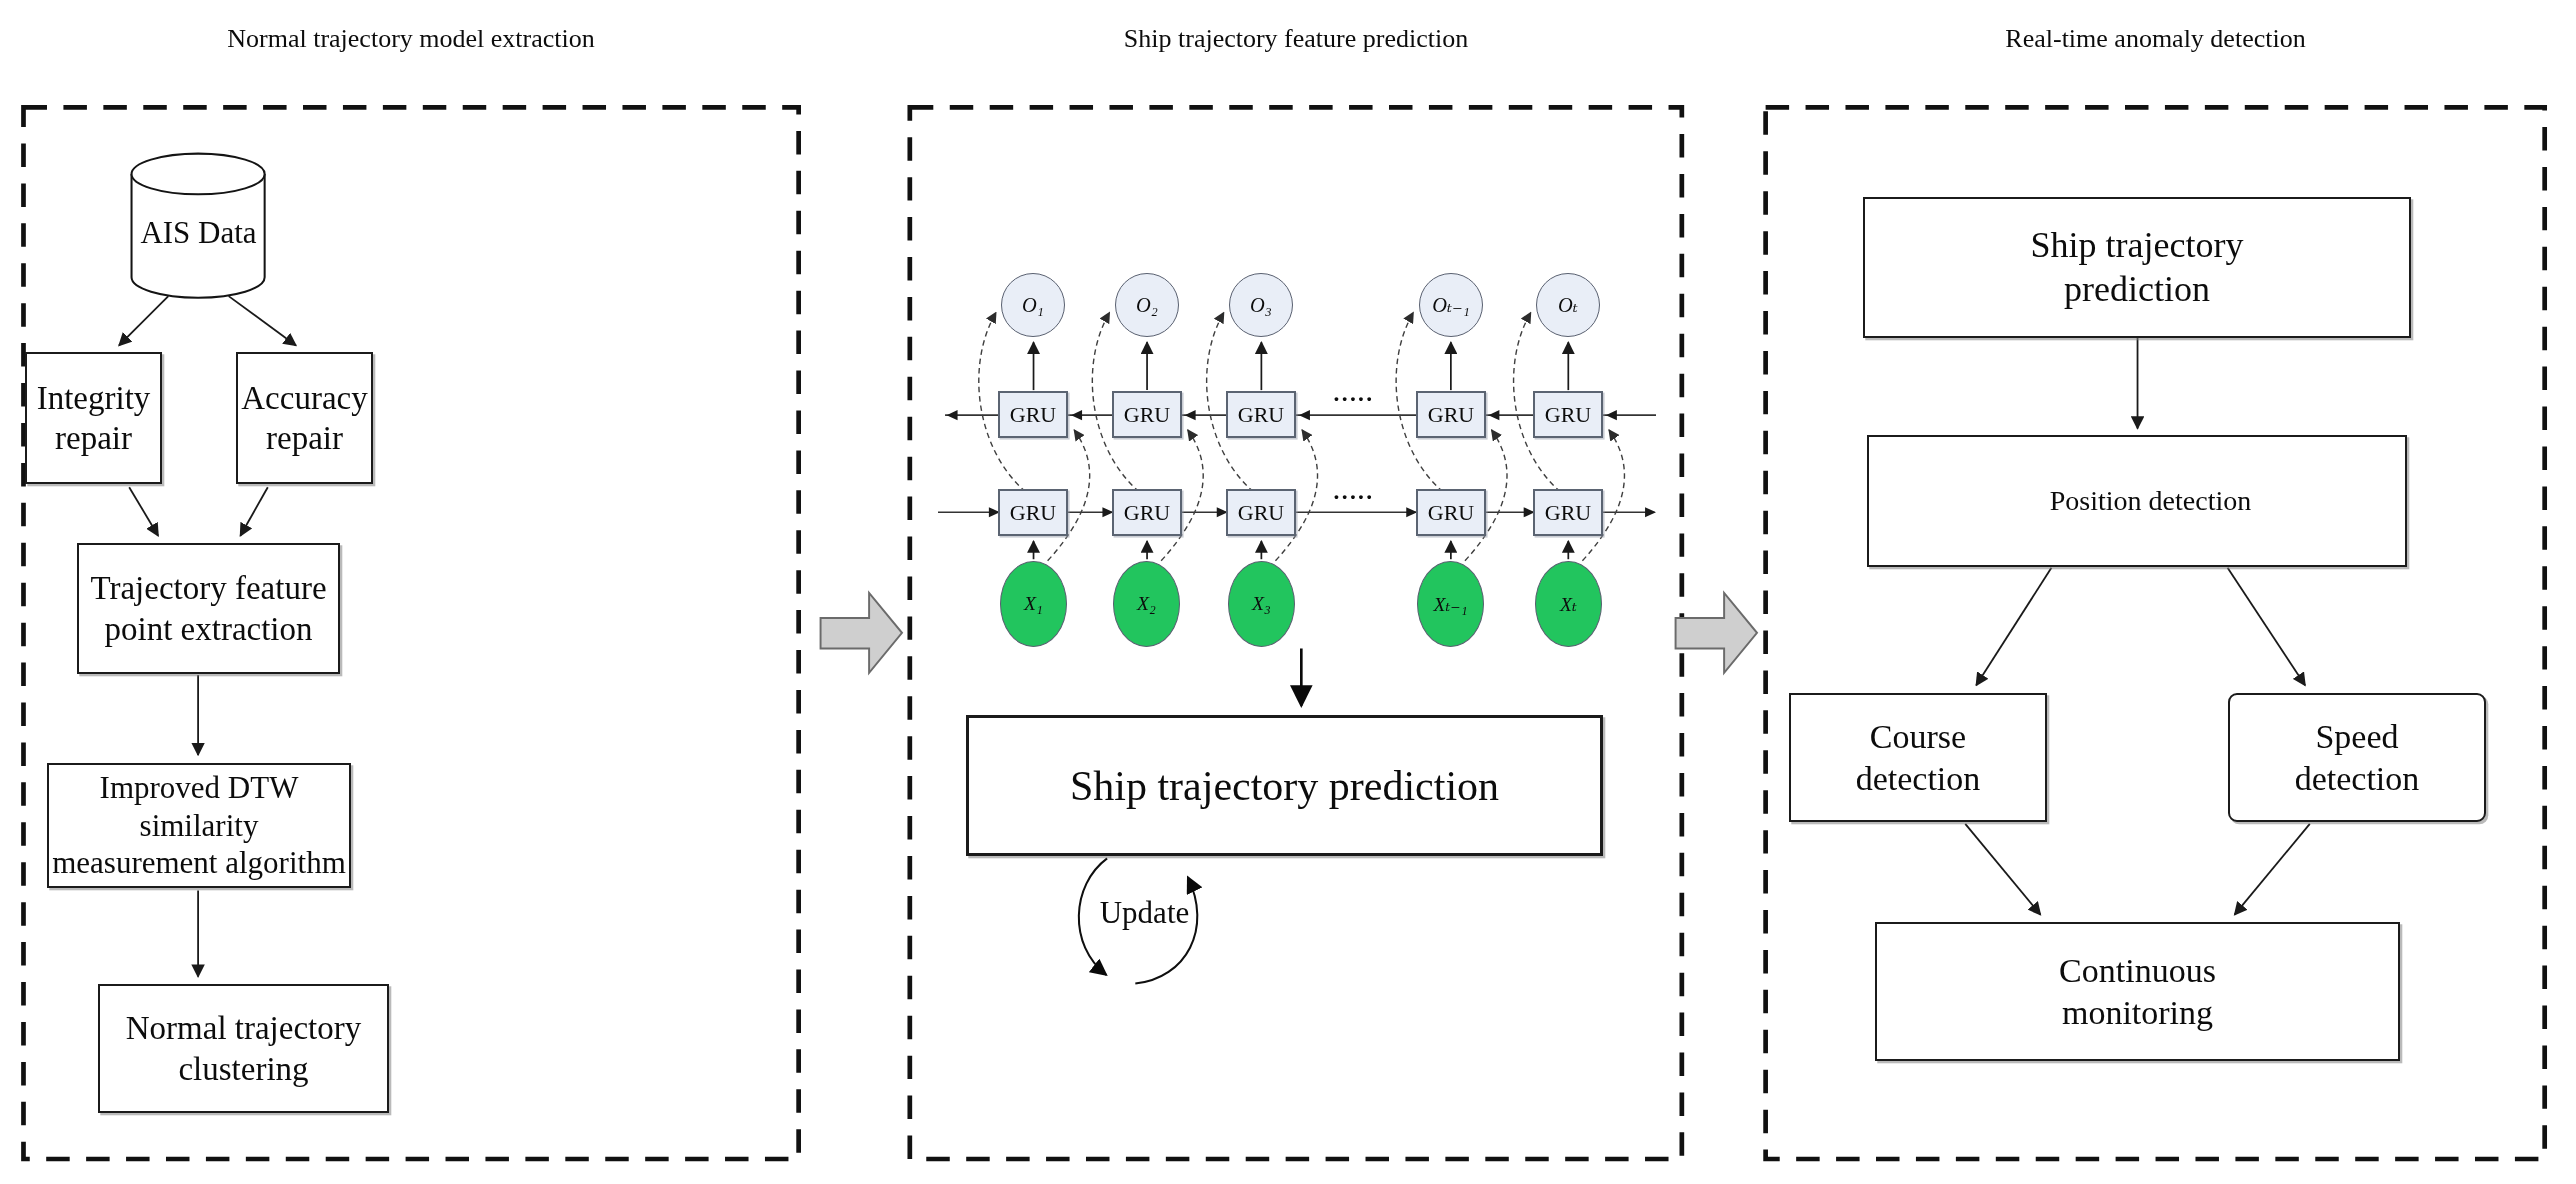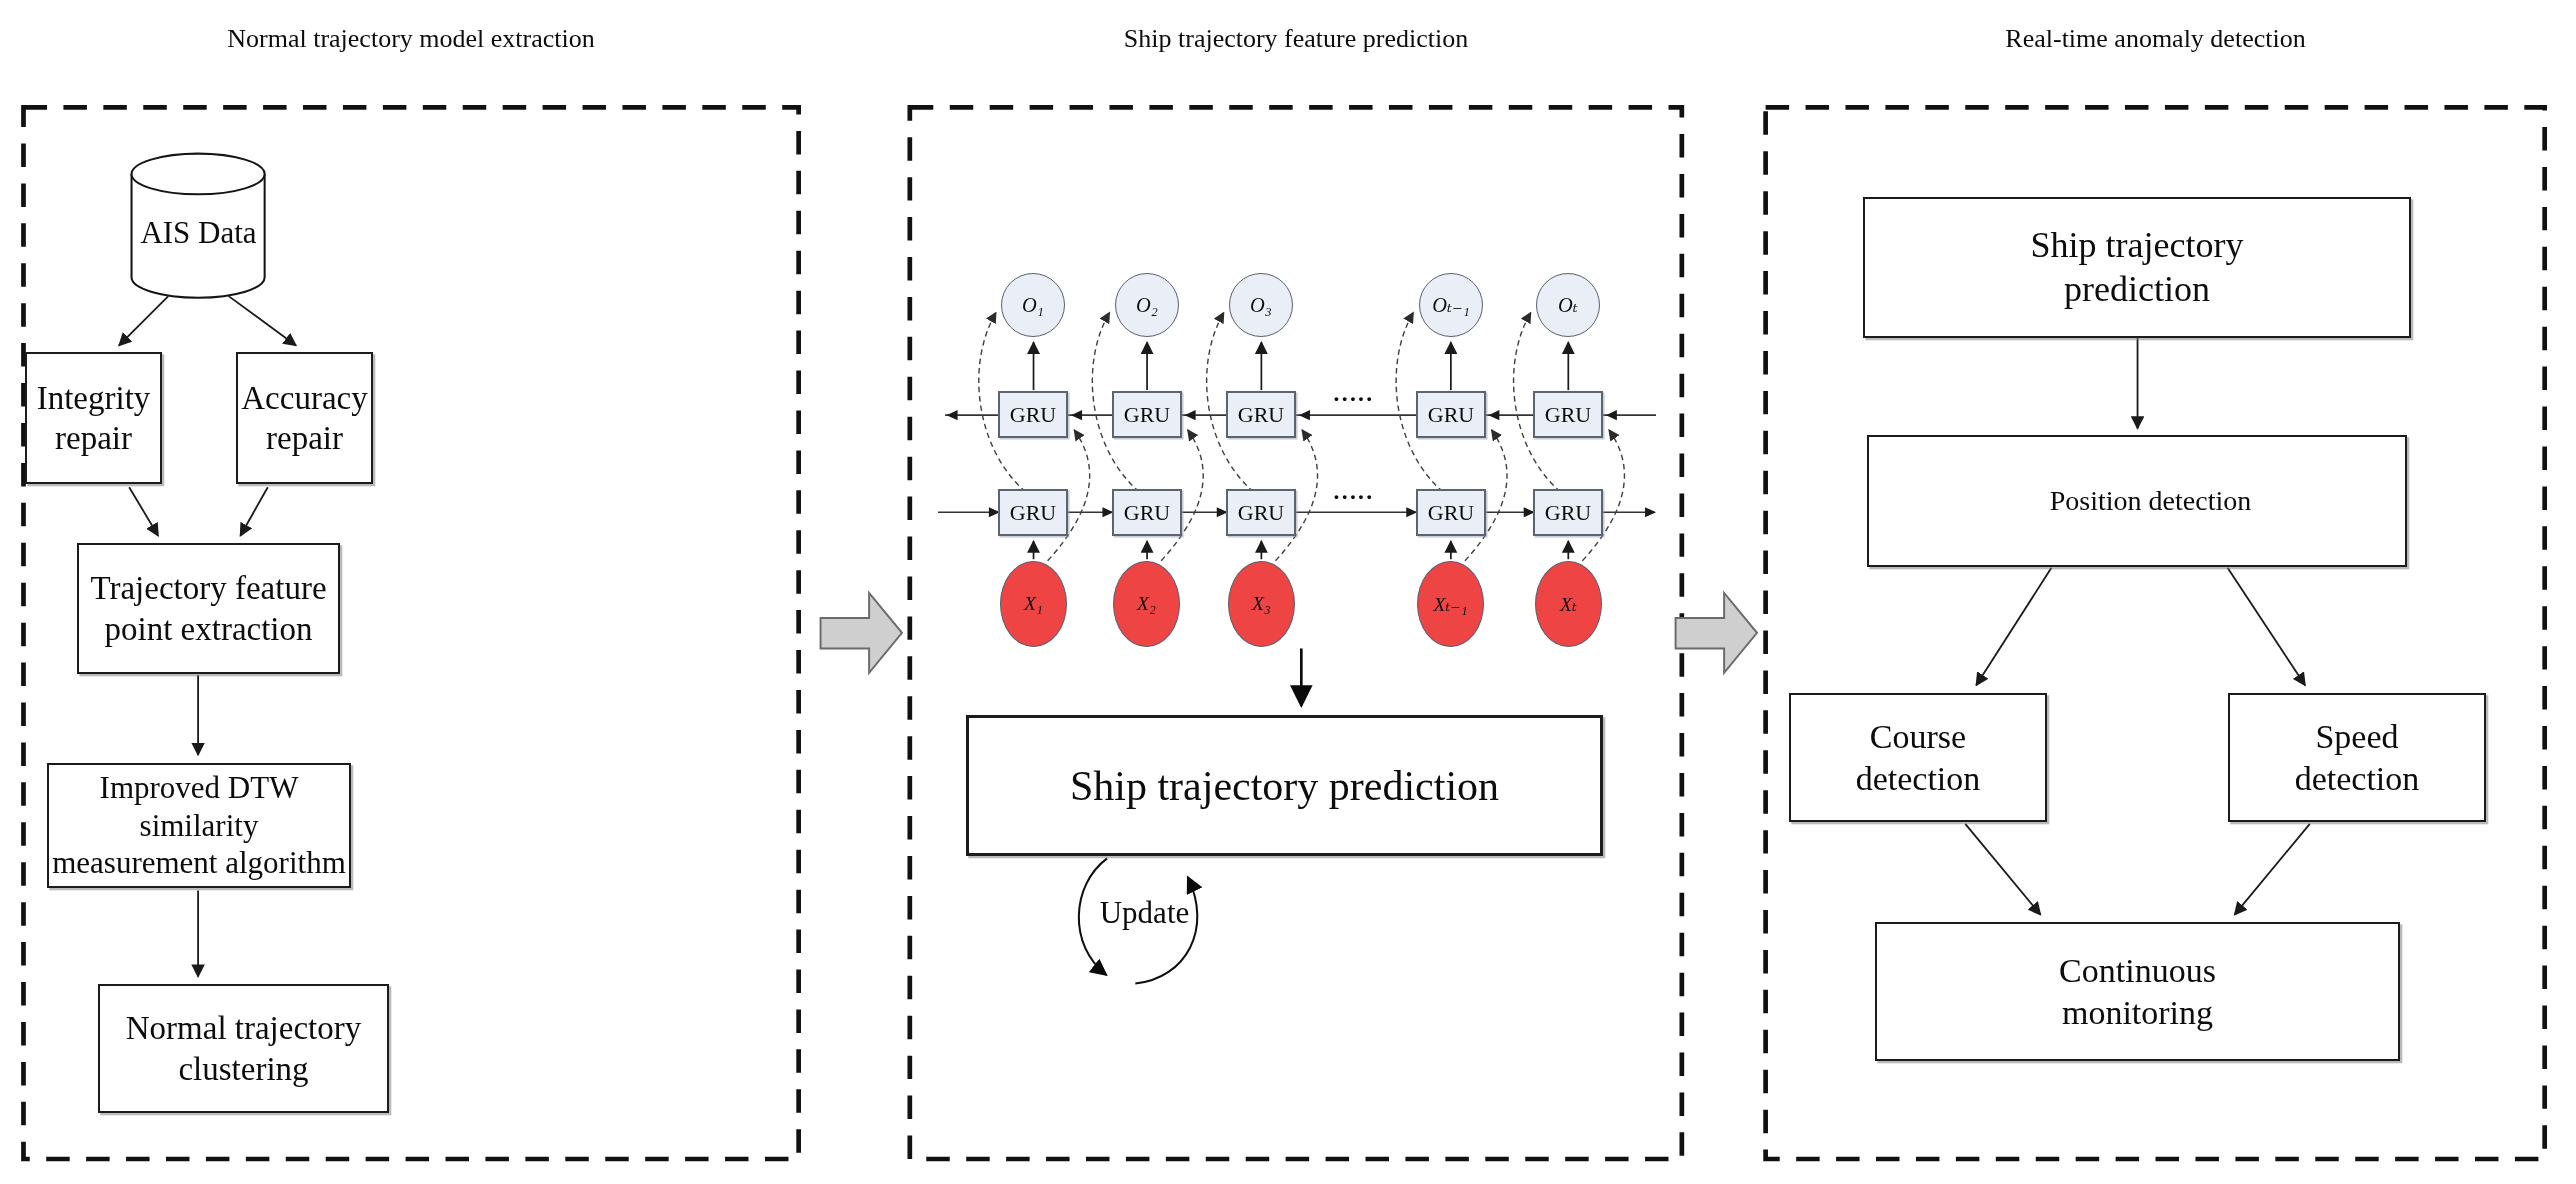--- a/index.html
+++ b/index.html
@@ -21,21 +21,21 @@
   .gru{
     background:#e9eef7;border:2.3px solid #5b6472;font-size:22px;
     box-shadow:1.6px 1.6px 0 rgba(150,156,170,.5);
   }
   .onode{
     background:#e9eef7;border:1.6px solid #596070;border-radius:50%;
     font-style:italic;font-size:20.4px;
     font-family:"Liberation Serif","DejaVu Serif","DejaVu Sans",serif;
   }
   .xnode{
-    background:#ef4444;border:1.6px solid #596070;border-radius:50%;
+    background:#22c55e;border:1.6px solid #596070;border-radius:50%;
     font-style:italic;font-size:19.6px;
     font-family:"Liberation Serif","DejaVu Serif","DejaVu Sans",serif;
   }
   .dots{font-size:23.5px;font-weight:bold;letter-spacing:2.3px;}
   .cyl-label{font-size:31px;}
   .updlbl{font-size:31px;}
 </style>
 </head>
 <body>
 
@@ -186,19 +186,19 @@
   <div class="abs ctr xnode" style="left:1535px;top:561px;width:67px;height:86px;">Xₜ</div>
 
   <div class="abs ctr wbox thick" style="left:966px;top:715px;width:637px;height:141px;font-size:42px;">Ship trajectory prediction</div>
   <div class="abs ctr updlbl" style="left:1086px;top:889px;width:117px;height:47px;">Update</div>
 
   <div class="abs ctr pre wbox" style="left:1863px;top:197px;width:548px;height:141px;font-size:36px;">Ship trajectory
 prediction</div>
   <div class="abs ctr pre wbox" style="left:1867px;top:435px;width:540px;height:132px;font-size:28px;padding-left:27px;">Position detection</div>
   <div class="abs ctr pre wbox" style="left:1789px;top:693px;width:258px;height:129px;font-size:34px;">Course
 detection</div>
-  <div class="abs ctr pre wbox" style="left:2228px;top:693px;width:258px;height:129px;font-size:34px;">Speed
+  <div class="abs ctr pre wbox" style="left:2228px;top:693px;width:258px;height:129px;font-size:34px;border-radius:9px;">Speed
 detection</div>
   <div class="abs ctr pre wbox" style="left:1875px;top:922px;width:525px;height:139px;font-size:34px;">Continuous
 monitoring</div>
 
 </div>
 
 
 </body></html>

